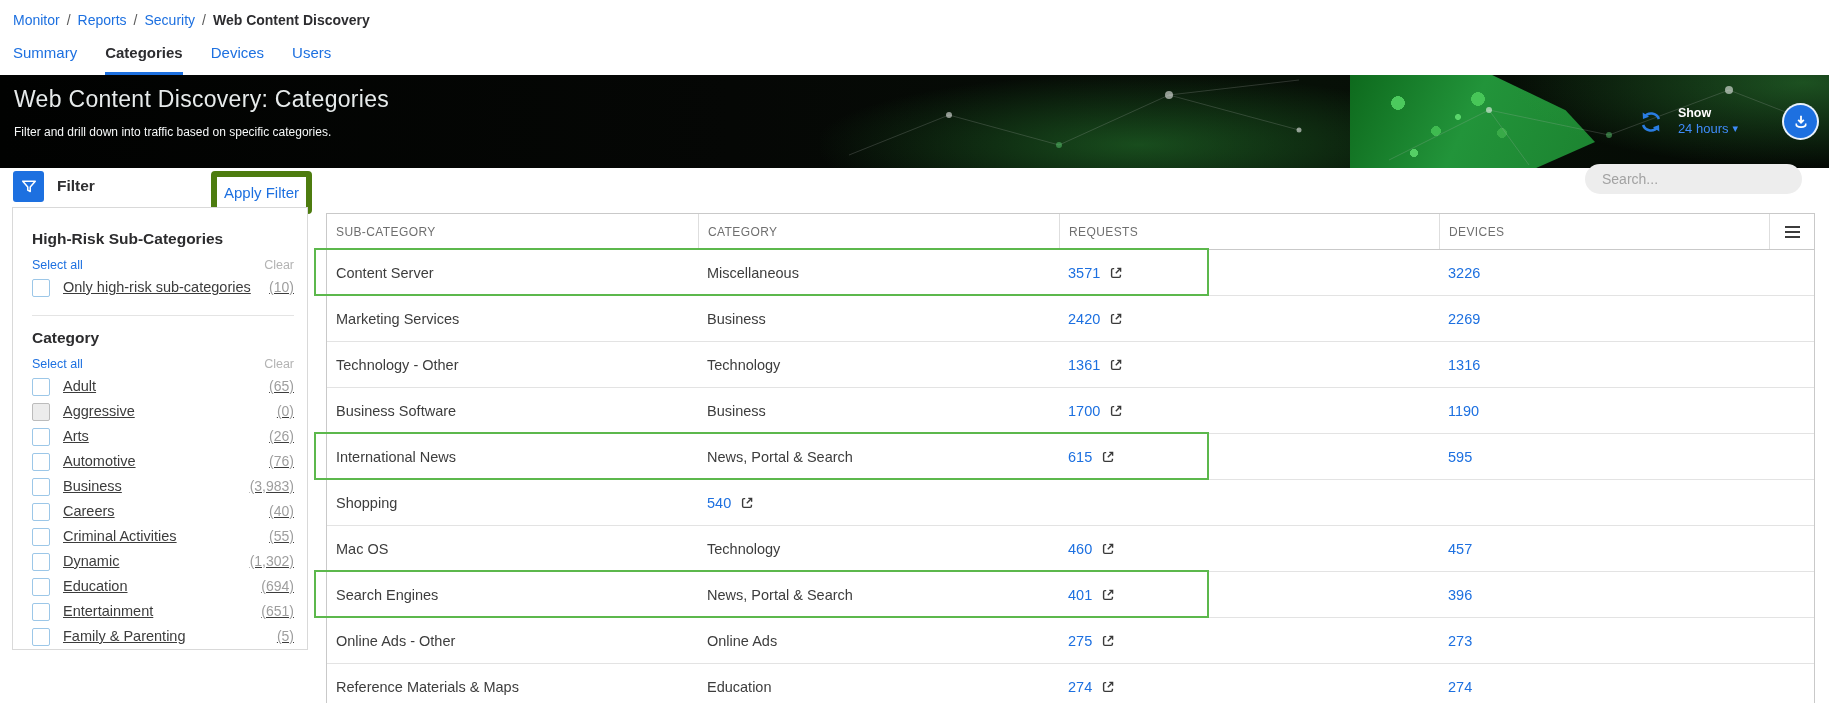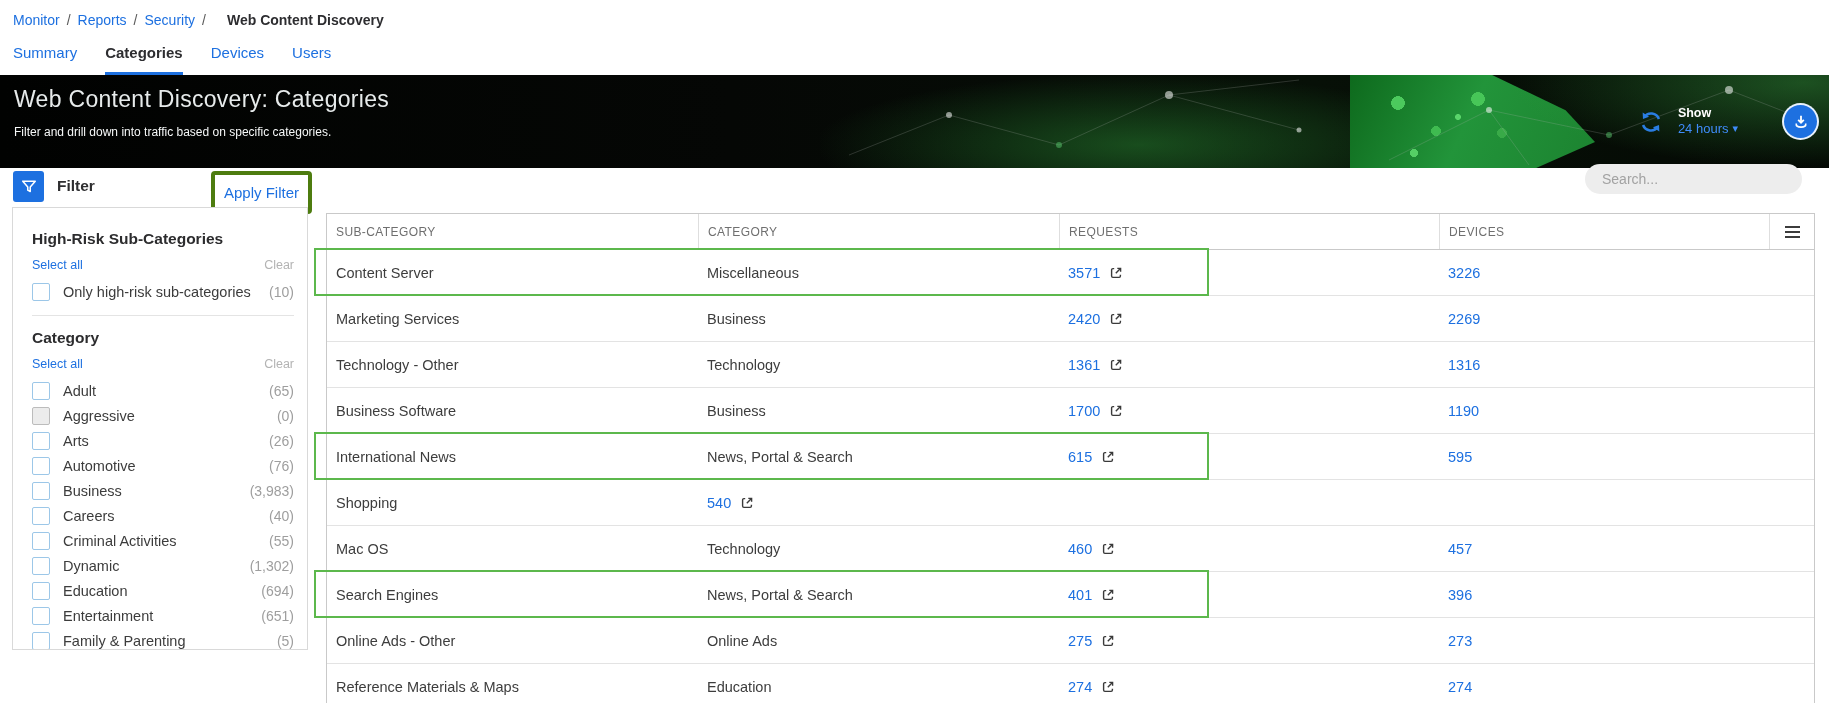--- a/index.html
+++ b/index.html
@@ -1,20 +1,20 @@
 <!DOCTYPE html>
 <html><head>
 <meta charset="utf-8">
 <style>
   html,body{margin:0;padding:0;background:#fff;}
   .page{position:relative;width:1829px;height:703px;background:#fff;overflow:hidden;
         font-family:"Liberation Sans","DejaVu Sans",sans-serif;color:#3c3c3c;}
 
   
-  .breadcrumb{position:absolute;left:13px;top:12px;font-size:14px;display:flex;gap:21px;align-items:center;}
+  .breadcrumb{position:absolute;left:13px;top:12px;font-size:14px;display:flex;gap:7px;align-items:center;}
   .breadcrumb a{color:#1d70e0;text-decoration:none;cursor:pointer;}
   .crumb-sep{color:#5a5a5a;}
   .crumb-current{color:#2d2d30;font-weight:bold;}
 
   
   .tabs{position:absolute;left:13px;top:44px;display:flex;gap:28px;}
   .tab{font-size:15px;color:#1d70e0;padding-bottom:11px;cursor:pointer;border-bottom:4px solid transparent;}
   .tab.active{color:#2d2d30;font-weight:bold;border-bottom-color:#1d70e0;}
 
   
@@ -45,35 +45,35 @@
   .caret{font-size:11px;}
   .download-btn{width:37px;height:37px;border-radius:50%;background:#1d70e0;border:2px solid rgba(255,255,255,.9);
         display:flex;align-items:center;justify-content:center;cursor:pointer;box-sizing:border-box;}
 
   
   .filter-row{position:absolute;left:0;top:168px;width:1829px;height:39px;background:#fff;}
   .filter-btn{position:absolute;left:13px;top:3px;width:31px;height:31px;background:#1d70e0;border-radius:3px;
         display:flex;align-items:center;justify-content:center;cursor:pointer;}
   .filter-label{position:absolute;left:57px;top:9px;font-size:15.5px;font-weight:bold;color:#2e2e30;}
   .apply-btn{position:absolute;left:211px;top:3px;width:101px;height:43px;background:#fff;
-        border:4px solid #4d7c0f;border-radius:4px;color:#1d70e0;font-size:15px;cursor:pointer;
+        border:6px solid #4d7c0f;border-radius:4px;color:#1d70e0;font-size:15px;cursor:pointer;
         font-family:inherit;}
   .search-input{position:absolute;left:1585px;top:164px;width:217px;height:30px;border-radius:16px;
         background:#ededed;border:none;outline:none;padding:0 17px;font-size:14px;color:#444;
         box-sizing:border-box;font-family:inherit;}
   .search-input::placeholder{color:#a2a2a2;}
 
   
   .panel{position:absolute;left:12px;top:207px;width:296px;height:443px;background:#fff;
         border:1px solid #d9d9d9;box-sizing:border-box;padding:22px 13px 0 19px;overflow:hidden;}
   .panel-title{font-size:15.5px;font-weight:bold;color:#2c2c2e;margin:0 0 10px 0;}
   .sel-row{display:flex;justify-content:space-between;align-items:center;font-size:12.5px;margin-bottom:7px;}
   .select-all{color:#1d70e0;cursor:pointer;text-decoration:none;}
   .clear-link{color:#b3b3b3;cursor:pointer;text-decoration:none;}
-  .opt-row{display:flex;align-items:center;height:25px;font-size:14.5px;color:#3c3c3c;cursor:pointer;}
+  .opt-row{display:flex;height:25px;font-size:14.5px;color:#3c3c3c;cursor:pointer;text-decoration:underline;}
   .cb{width:16px;height:16px;border:1px solid #9cc7e8;border-radius:2px;margin-right:13px;background:#fff;flex:none;}
   .cb.disabled{border-color:#bcbcbc;background:#ececec;}
   .opt-count{margin-left:auto;color:#9e9e9e;font-size:14px;}
   .divider{border-top:1px solid #e4e4e4;margin:11px 0 13px 0;}
 
   
   .table{position:absolute;left:326px;top:213px;width:1489px;background:#fff;
         border:1px solid #c9c9c9;box-sizing:border-box;}
   .thead,.trow{display:grid;grid-template-columns:371px 361px 380px 330px 45px;}
   .thead{height:35px;border-bottom:1px solid #c9c9c9;}

